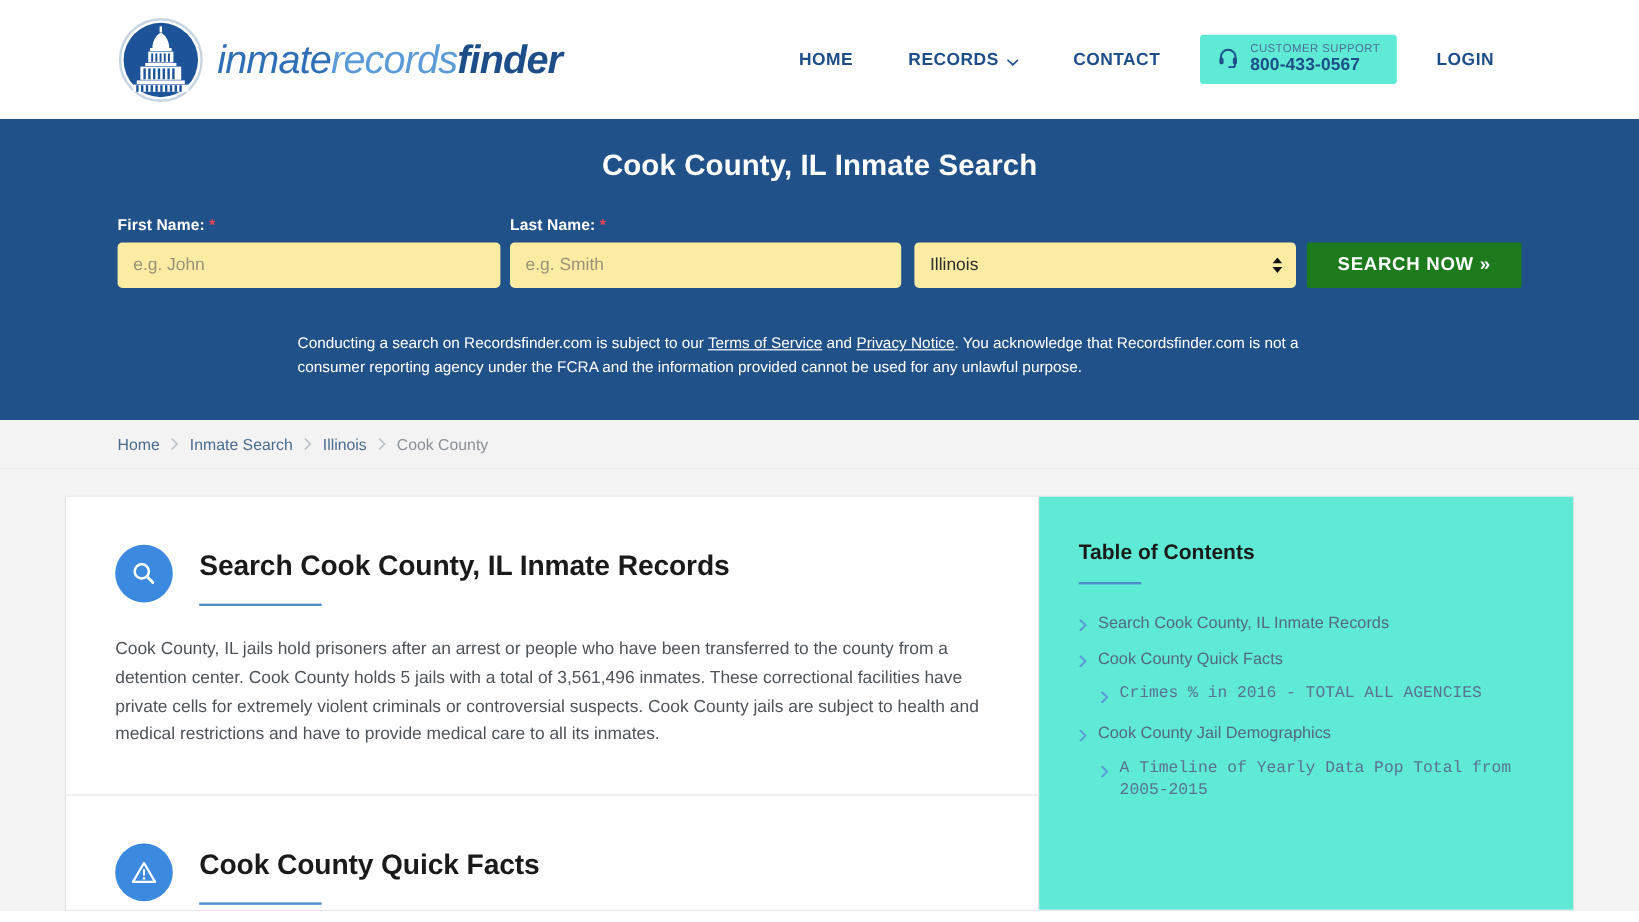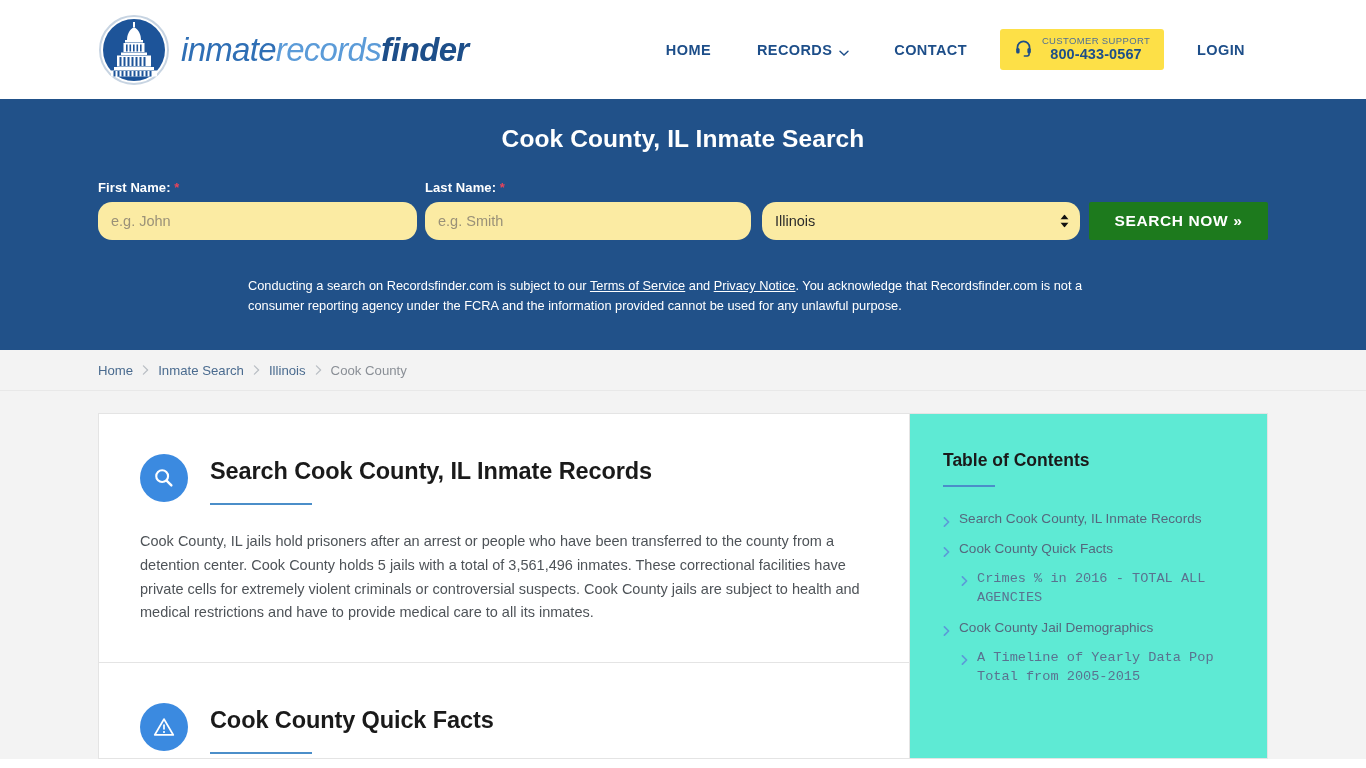--- a/index.html
+++ b/index.html
@@ -47,29 +47,28 @@
     text-decoration: none;
     padding: 0 23px;
     cursor: pointer;
     display: flex;
     align-items: center;
     gap: 7px;
     white-space: nowrap;
   }
   .caret { display: inline-block; width: 9px; height: 9px; }
   .support-box {
-    background: #fde047;
+    background: #5eead4;
     border-radius: 3px;
     padding: 7px 14px;
     display: flex;
     align-items: center;
     gap: 9px;
     margin: 0 10px;
     cursor: pointer;
-    text-align: center;
   }
   .support-text { line-height: 1.1; }
   .support-label {
     font-size: 9.5px; color: #4f6f96; letter-spacing: 0.35px;
     display: block; font-weight: 400;
   }
   .support-phone {
     font-size: 14.5px; font-weight: 700; color: #1d4e89;
     display: block; letter-spacing: 0.1px;
   }
@@ -102,21 +101,21 @@
     font-size: 13px;
     font-weight: 700;
     margin-bottom: 7px;
     letter-spacing: 0.1px;
   }
   .req { color: #e8445a; font-size: 13px; }
   .text-input, .state-select {
     height: 38px;
     background: #fbeba3;
     border: none;
-    border-radius: 14px;
+    border-radius: 4px;
     padding: 0 13px;
     font-family: "Liberation Sans", sans-serif;
     font-size: 14.5px;
     color: #2b2b2b;
     width: 100%;
     outline: none;
   }
   .text-input::placeholder { color: #9a9178; }
   .state-select {
     appearance: none;
@@ -184,21 +183,21 @@
     color: #b9bec4;
     font-size: 10px;
     display: inline-flex;
     align-items: center;
   }
 
   
   .page-body {
     background: #f3f3f3;
     height: 368px;
-    padding: 22px 98px 0;
+    padding: 22px 54px 0;
   }
   .shell {
     display: flex;
     background: #ffffff;
     border: 1px solid #e4e4e4;
     height: 100%;
   }
   .main-col {
     width: 811px;
     background: #ffffff;

